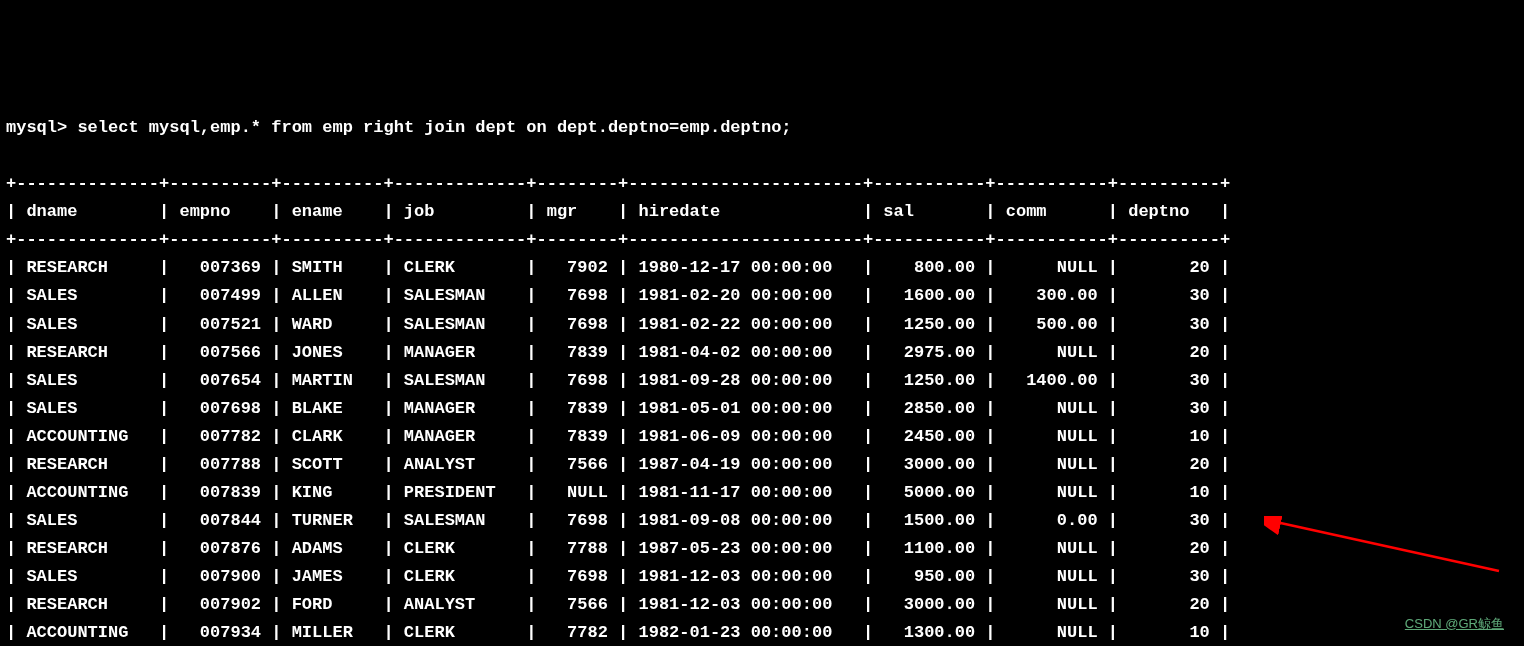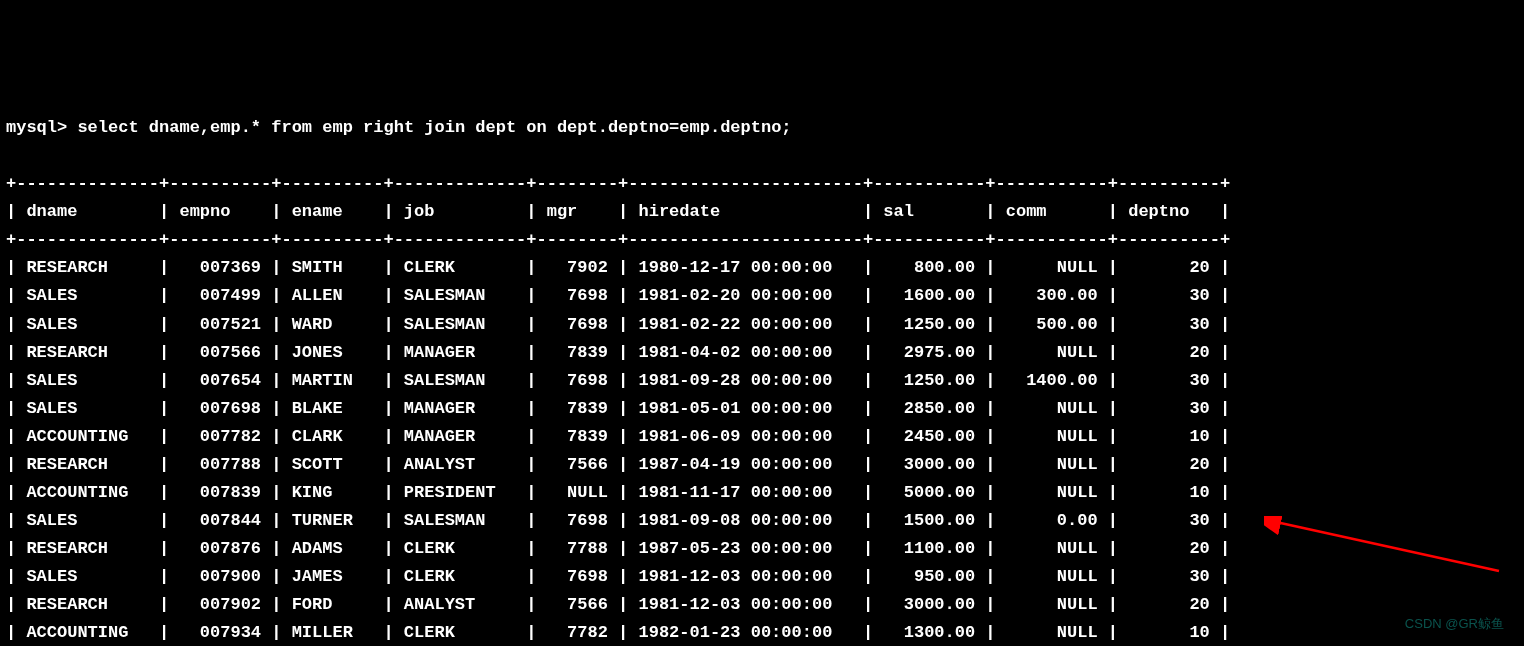--- a/index.html
+++ b/index.html
@@ -15,39 +15,40 @@
       height: 646px;
       overflow: hidden;
       position: relative;
       white-space: pre;
     }
     .line { white-space: pre; }
     .watermark {
       position: absolute;
       bottom: 12px;
       right: 20px;
-      color: #0f766e;
+      color: #86efac;
       font-size: 13px;
       font-weight: normal;
       font-family: sans-serif;
       opacity: 0.7;
+      text-decoration: underline;
     }
     .arrow {
       position: absolute;
       bottom: 70px;
       right: 20px;
       pointer-events: none;
     }
   </style>
 </head>
 <body>
 
 
 
-<div class="line"><span>mysql&gt; </span><span>select dname,emp.* from emp right join dept on dept.deptno=emp.deptno;</span></div>
+<div class="line"><span>mysql&gt; </span><span>select mysql,emp.* from emp right join dept on dept.deptno=emp.deptno;</span></div>
 <div id="table-container"><div class="line">+--------------+----------+----------+-------------+--------+-----------------------+-----------+-----------+----------+</div><div class="line">| dname        | empno    | ename    | job         | mgr    | hiredate              | sal       | comm      | deptno   |</div><div class="line">+--------------+----------+----------+-------------+--------+-----------------------+-----------+-----------+----------+</div><div class="line">| RESEARCH     |   007369 | SMITH    | CLERK       |   7902 | 1980-12-17 00:00:00   |    800.00 |      NULL |       20 |</div><div class="line">| SALES        |   007499 | ALLEN    | SALESMAN    |   7698 | 1981-02-20 00:00:00   |   1600.00 |    300.00 |       30 |</div><div class="line">| SALES        |   007521 | WARD     | SALESMAN    |   7698 | 1981-02-22 00:00:00   |   1250.00 |    500.00 |       30 |</div><div class="line">| RESEARCH     |   007566 | JONES    | MANAGER     |   7839 | 1981-04-02 00:00:00   |   2975.00 |      NULL |       20 |</div><div class="line">| SALES        |   007654 | MARTIN   | SALESMAN    |   7698 | 1981-09-28 00:00:00   |   1250.00 |   1400.00 |       30 |</div><div class="line">| SALES        |   007698 | BLAKE    | MANAGER     |   7839 | 1981-05-01 00:00:00   |   2850.00 |      NULL |       30 |</div><div class="line">| ACCOUNTING   |   007782 | CLARK    | MANAGER     |   7839 | 1981-06-09 00:00:00   |   2450.00 |      NULL |       10 |</div><div class="line">| RESEARCH     |   007788 | SCOTT    | ANALYST     |   7566 | 1987-04-19 00:00:00   |   3000.00 |      NULL |       20 |</div><div class="line">| ACCOUNTING   |   007839 | KING     | PRESIDENT   |   NULL | 1981-11-17 00:00:00   |   5000.00 |      NULL |       10 |</div><div class="line">| SALES        |   007844 | TURNER   | SALESMAN    |   7698 | 1981-09-08 00:00:00   |   1500.00 |      0.00 |       30 |</div><div class="line">| RESEARCH     |   007876 | ADAMS    | CLERK       |   7788 | 1987-05-23 00:00:00   |   1100.00 |      NULL |       20 |</div><div class="line">| SALES        |   007900 | JAMES    | CLERK       |   7698 | 1981-12-03 00:00:00   |    950.00 |      NULL |       30 |</div><div class="line">| RESEARCH     |   007902 | FORD     | ANALYST     |   7566 | 1981-12-03 00:00:00   |   3000.00 |      NULL |       20 |</div><div class="line">| ACCOUNTING   |   007934 | MILLER   | CLERK       |   7782 | 1982-01-23 00:00:00   |   1300.00 |      NULL |       10 |</div></div>
 
 
 
 
 <svg class="arrow" width="240" height="60" viewBox="0 0 240 60">
   <defs>
     <marker id="ah" markerWidth="12" markerHeight="10" refX="2" refY="5" orient="auto">
       <polygon points="0,0 12,5 0,10" fill="#ff0000"></polygon>
     </marker>

